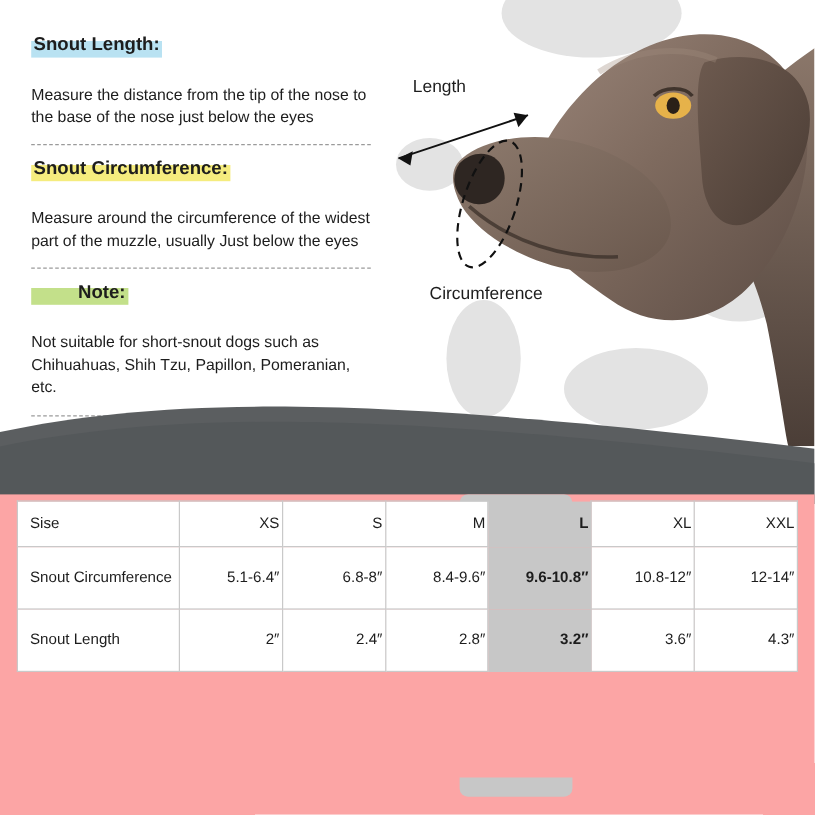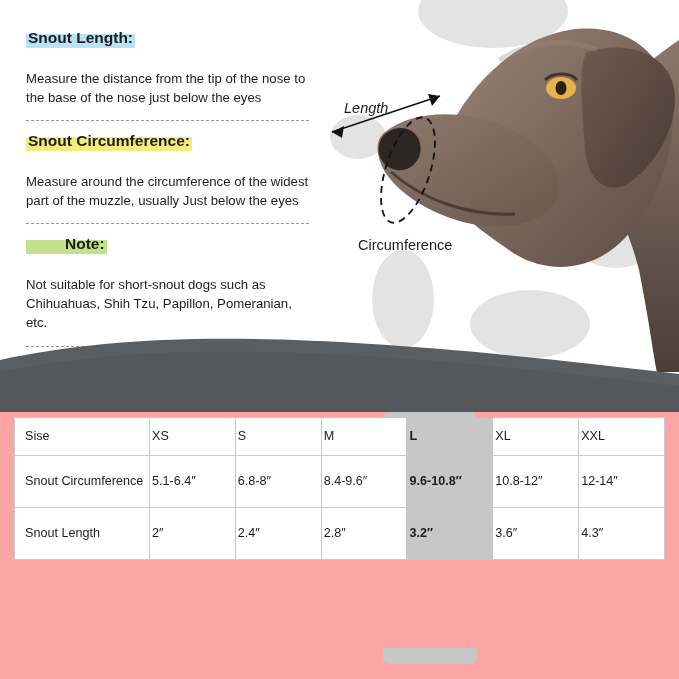--- a/index.html
+++ b/index.html
@@ -87,21 +87,21 @@
     top: 60px;
     width: 230px;
     height: 230px;
     pointer-events: none;
   }
   .diag-label {
     position: absolute;
     font-size: 14.5px;
     color: #1d1d1d;
   }
-  .label-length { left: 26px; top: 40px; font-style: italic; }
+  .label-length { left: 26px; top: 5px; }
   .label-circ { left: 40px; top: 177px; }
 
   
   .gray-band {
     position: absolute;
     left: 0;
     top: 330px;
     width: 679px;
     height: 90px;
     overflow: hidden;
@@ -121,21 +121,21 @@
     left: 14px;
     top: 5px;
     width: 651px;
     border-collapse: collapse;
     table-layout: fixed;
   }
   table.size-table td {
     border: 1px solid #c9c9c9;
     font-size: 12.6px;
     color: #1d1d1d;
-    text-align: left;
+    text-align: right;
     vertical-align: middle;
     padding: 6px 2px;
     line-height: 1.3;
     background: #ffffff;
   }
   table.size-table td.first-col {
     text-align: left;
     padding-left: 10px;
     width: 122px;
   }

